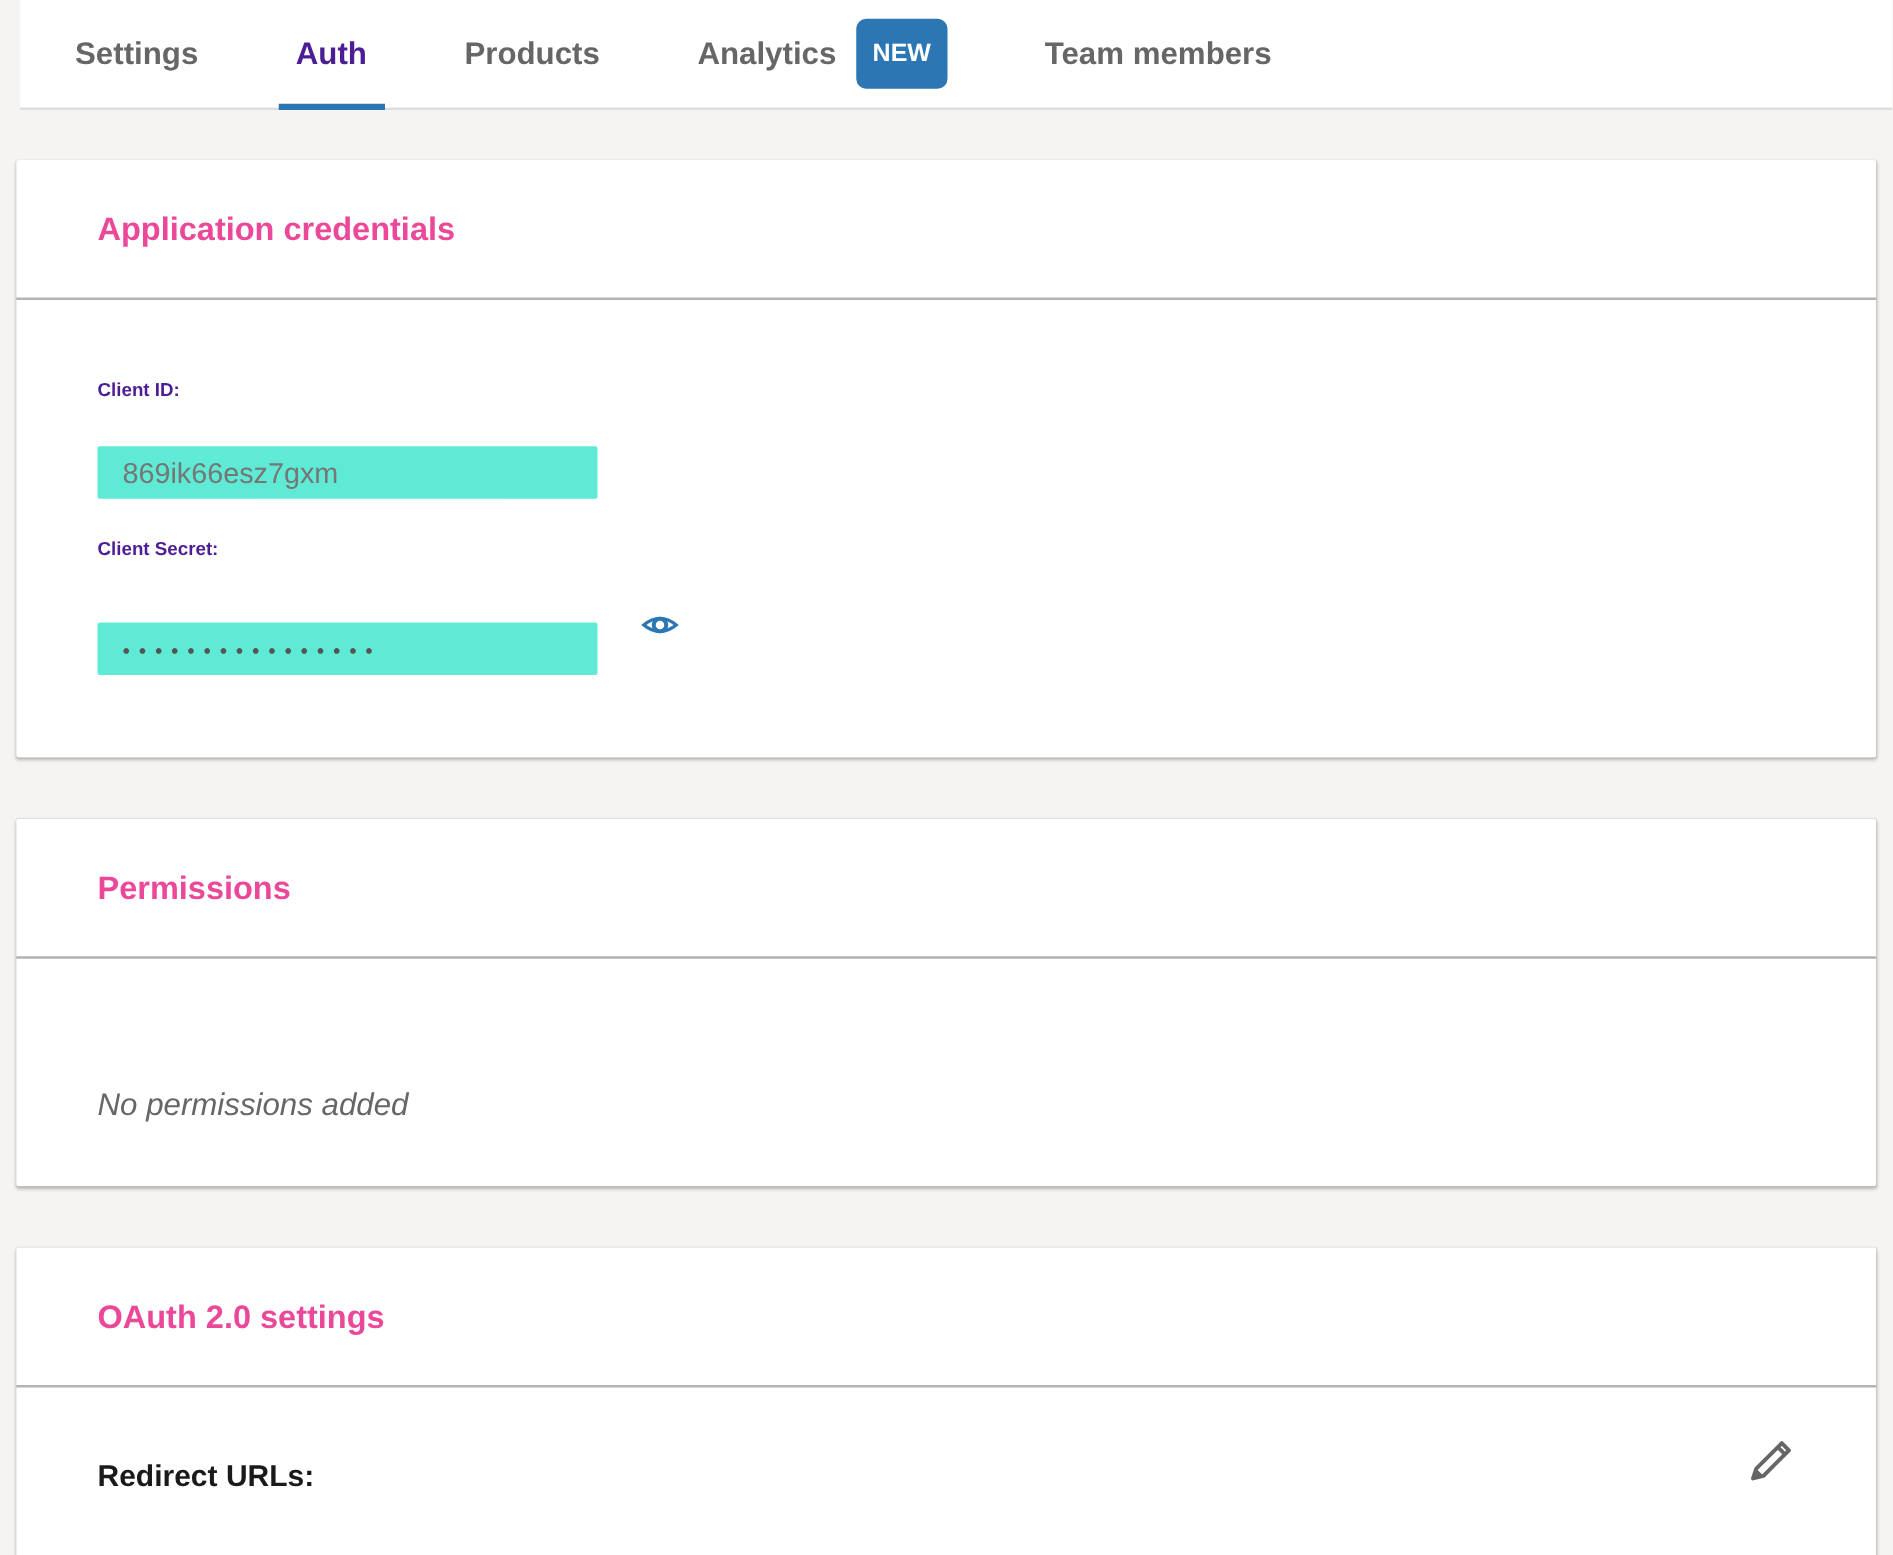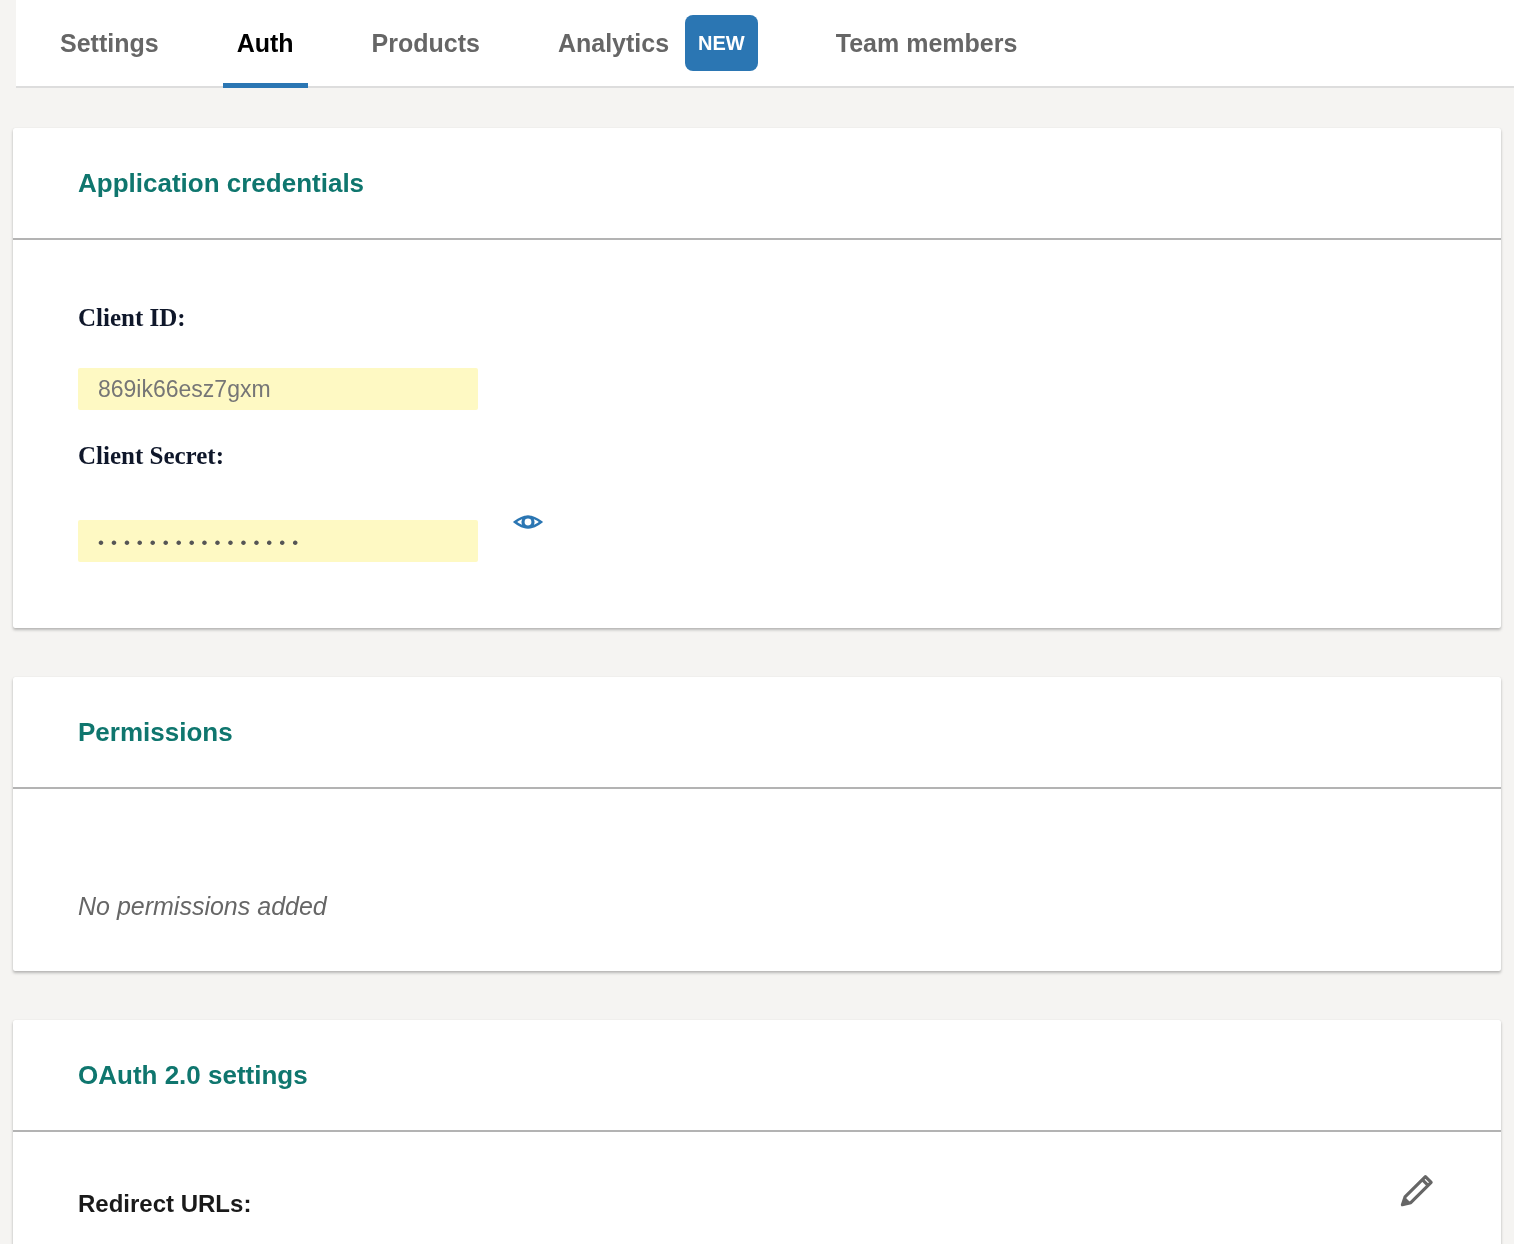--- a/index.html
+++ b/index.html
@@ -28,21 +28,21 @@
     height: 100%;
     padding: 0 14px;
     font-size: 25px;
     font-weight: 600;
     color: #666666;
     cursor: pointer;
     position: relative;
     white-space: nowrap;
   }
   .tab + .tab { margin-left: 50px; }
-  .tab.active { color: #000000; }
+  .tab.active { color: #4c1d95; }
   .tab.active::after {
     content: "";
     position: absolute;
     left: 0; right: 0; bottom: -2px;
     height: 5px;
     background: #2b76b3;
   }
   .tab .badge {
     margin-left: 16px;
     background: #2b76b3;
@@ -65,36 +65,35 @@
   .card-header {
     height: 112px;
     display: flex;
     align-items: center;
     padding: 0 65px;
     border-bottom: 2px solid #b3b3b3;
   }
   .card-title {
     font-size: 26px;
     font-weight: 700;
-    color: #0f766e;
+    color: #ec4899;
   }
 
   
   .cred-body { padding: 64px 65px 66px 65px; }
   .field-label {
-    font-size: 25px;
-    font-weight: 700;
-    color: #0f172a;
+    font-size: 15px;
+    font-weight: 700;
+    color: #4c1d95;
     margin-bottom: 14px;
-    font-family: Liberation Serif, serif;
   }
   .field-box {
     width: 400px;
     height: 42px;
-    background: #fef9c3;
+    background: #5eead4;
     border-radius: 2px;
     display: flex;
     align-items: center;
     padding-left: 20px;
     font-size: 23px;
     color: #767676;
     margin-top: 36px;
   }
   .secret-row { display: flex; align-items: center; }
   .secret-box {

